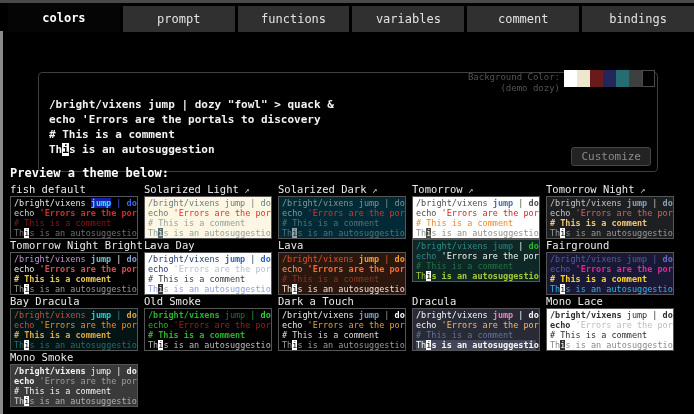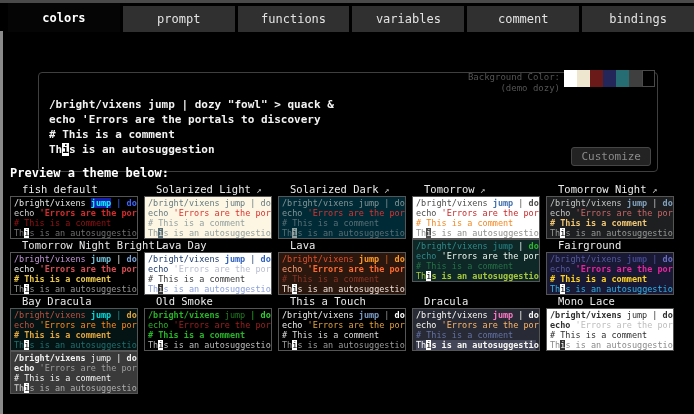--- a/index.html
+++ b/index.html
@@ -29,21 +29,21 @@
   .customize-btn { position:absolute; right:6px; bottom:5px; background:#232323; color:#8a8a8a;
     border:1px solid #464646; border-radius:3px; font-size:11px; padding:2px 9px;
     font-family:inherit; cursor:pointer; }
 
   .section-title { position:absolute; left:10px; top:166px; color:#fff; font-size:12px; font-weight:bold; }
 
   
   .theme-grid { position:absolute; left:10px; top:183px; width:680px;
     display:grid; grid-template-columns:repeat(5,134px); grid-auto-rows:56px; }
   .theme-card { width:130px; }
-  .card-title { color:#eaeaea; font-size:10.5px; height:13px; line-height:12px; white-space:nowrap;margin-left:12px; }
+  .card-title { color:#eaeaea; font-size:10.5px; height:13px; line-height:12px; white-space:nowrap; }
   .ext { color:#cfcfcf; font-size:9px; cursor:pointer; }
   .card-box { width:128px; height:43px; border:1px solid #555; padding:1px 3px;
     overflow:hidden; cursor:pointer; }
   .card-line { font-size:8.5px; line-height:10px; white-space:pre; }
   .card-line span { letter-spacing:0; }
 </style>
 </head>
 <body>
 
 <div class="top-edge"></div>
@@ -187,21 +187,21 @@
     <div class="theme-card">
       <div class="card-title">Old Smoke</div>
       <div class="card-box" style="background: rgb(0, 0, 0);">
         <div class="card-line"><span style="color: rgb(40, 180, 40); font-weight: bold;">/bright/vixens </span><span style="color: rgb(30, 125, 30);">jump</span><span style="color: rgb(40, 180, 40);"> | </span><span style="color: rgb(50, 205, 50); font-weight: bold;">dozy</span></div>
         <div class="card-line"><span style="color: rgb(40, 180, 40);">echo </span><span style="color: rgb(156, 32, 32);">'Errors are the portals to discovery</span></div>
         <div class="card-line"><span style="color: rgb(40, 180, 40); font-weight: bold;"># This is a comment</span></div>
         <div class="card-line"><span style="color: rgb(189, 189, 189);">Th</span><span style="background: rgb(255, 255, 255); color: rgb(0, 0, 0);">i</span><span style="color: rgb(189, 189, 189);">s is an autosuggestion</span></div>
       </div>
     </div>
     <div class="theme-card">
-      <div class="card-title">This a Touch</div>
+      <div class="card-title">Dark a Touch</div>
       <div class="card-box" style="background: rgb(0, 0, 0);">
         <div class="card-line"><span style="color: rgb(236, 236, 236);">/bright/vixens </span><span style="color: rgb(122, 156, 198); font-weight: bold;">jump</span><span style="color: rgb(154, 154, 154);"> | </span><span style="color: rgb(255, 255, 255); font-weight: bold;">dozy</span></div>
         <div class="card-line"><span style="color: rgb(236, 236, 236);">echo </span><span style="color: rgb(227, 162, 62);">'Errors are the portals to discovery</span></div>
         <div class="card-line"><span style="color: rgb(220, 220, 220);"># This is a comment</span></div>
         <div class="card-line"><span style="color: rgb(154, 154, 154);">Th</span><span style="background: rgb(255, 255, 255); color: rgb(0, 0, 0);">i</span><span style="color: rgb(154, 154, 154);">s is an autosuggestion</span></div>
       </div>
     </div>
     <div class="theme-card">
       <div class="card-title">Dracula</div>
       <div class="card-box" style="background: rgb(40, 42, 54);">
@@ -214,20 +214,21 @@
     <div class="theme-card">
       <div class="card-title">Mono Lace</div>
       <div class="card-box" style="background: rgb(255, 255, 255);">
         <div class="card-line"><span style="color: rgb(46, 46, 46); font-weight: bold;">/bright/vixens </span><span style="color: rgb(46, 46, 46);">jump</span><span style="color: rgb(46, 46, 46);"> | </span><span style="color: rgb(46, 46, 46); font-weight: bold;">dozy</span></div>
         <div class="card-line"><span style="color: rgb(46, 46, 46); font-weight: bold;">echo </span><span style="color: rgb(189, 189, 189);">'Errors are the portals to discovery</span></div>
         <div class="card-line"><span style="color: rgb(46, 46, 46);"># This is a comment</span></div>
         <div class="card-line"><span style="color: rgb(138, 138, 138);">Th</span><span style="background: rgb(51, 51, 51); color: rgb(255, 255, 255);">i</span><span style="color: rgb(138, 138, 138);">s is an autosuggestion</span></div>
       </div>
     </div>
     <div class="theme-card">
+      <div class="card-title">Mono Smoke</div>
       <div class="card-box" style="background: rgb(58, 58, 58);">
         <div class="card-line"><span style="color: rgb(242, 242, 242); font-weight: bold;">/bright/vixens </span><span style="color: rgb(242, 242, 242);">jump</span><span style="color: rgb(242, 242, 242);"> | </span><span style="color: rgb(242, 242, 242); font-weight: bold;">dozy</span></div>
         <div class="card-line"><span style="color: rgb(242, 242, 242); font-weight: bold;">echo </span><span style="color: rgb(158, 158, 158);">'Errors are the portals to discovery</span></div>
         <div class="card-line"><span style="color: rgb(242, 242, 242);"># This is a comment</span></div>
         <div class="card-line"><span style="color: rgb(176, 176, 176); font-weight: bold;">Th</span><span style="background: rgb(255, 255, 255); color: rgb(0, 0, 0);">i</span><span style="color: rgb(176, 176, 176);">s is an autosuggestion</span></div>
       </div>
     </div>
   </div>
 
 </body></html>

